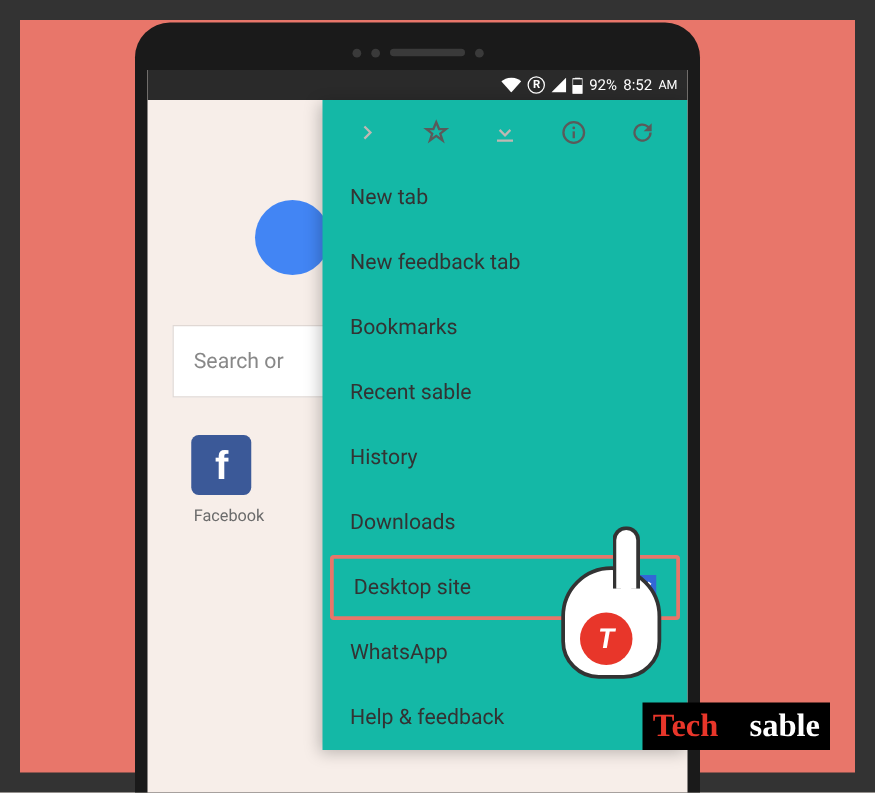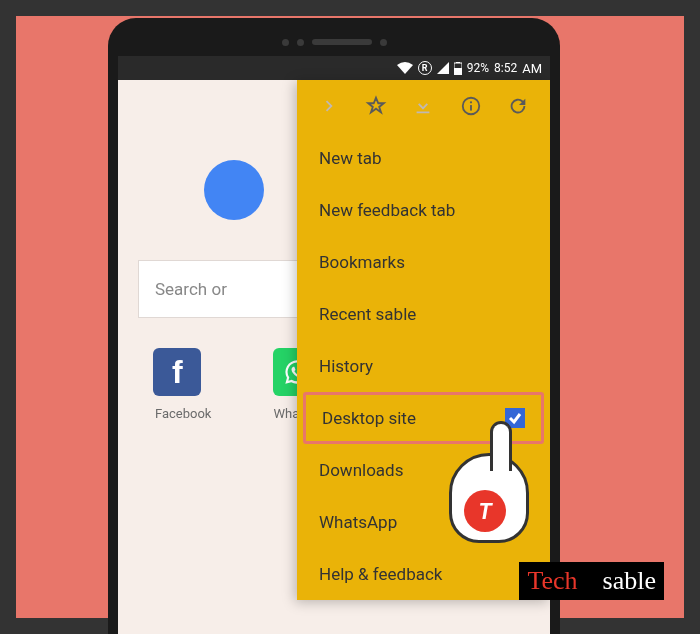--- a/index.html
+++ b/index.html
@@ -15,34 +15,34 @@
     .r-icon { width: 14px; height: 14px; border: 1.5px solid #fff; border-radius: 50%; display: inline-flex; align-items: center; justify-content: center; font-size: 9px; font-weight: bold; }
     .content { padding-top: 70px; text-align: center; }
     .g-circle { width: 60px; height: 60px; background: #4285f4; border-radius: 50%; margin: 10px auto 40px; position: relative; left: -100px; }
     .search-box { margin: 0 20px; background: #fff; border: 1px solid #e0d8d4; padding: 18px 16px; text-align: left; font-size: 17px; color: #888; }
     .shortcuts { display: flex; gap: 50px; padding: 30px 25px; }
     .shortcut { text-align: center; }
     .shortcut .icon { width: 48px; height: 48px; margin: 0 auto 10px; border-radius: 6px; display: flex; align-items: center; justify-content: center; }
     .fb { background: #3b5998; color: #fff; font-size: 32px; font-weight: bold; font-family: Arial; }
     .wa { background: #25d366; border-radius: 50%; position: relative; }
     .shortcut-label { font-size: 13px; color: #6b6b6b; margin-left: 12px; }
-    .menu { position: absolute; right: 0; top: 24px; width: 253px; background: #eab308; box-shadow: -2px 2px 12px rgba(0,0,0,0.25); }
+    .menu { position: absolute; right: 0; top: 24px; width: 292px; background: #14b8a6; box-shadow: -2px 2px 12px rgba(0,0,0,0.25); }
     .menu-icons { display: flex; justify-content: space-around; padding: 14px 8px; border-bottom: none; }
     .menu-icons .mi { width: 24px; height: 24px; display: flex; align-items: center; justify-content: center; color: #5a5a5a; }
     .menu-icons .mi.disabled { color: #c0b8b3; }
     .menu-item { padding: 16px 22px; font-size: 17px; color: #333; display: flex; justify-content: space-between; align-items: center; }
     .menu-item.highlight { border: 3px solid #e8766a; border-radius: 3px; margin: 0 6px; padding: 13px 16px; }
     .checkbox { width: 20px; height: 20px; background: #3367d6; display: flex; align-items: center; justify-content: center; }
     .checkbox svg { stroke: #fff; stroke-width: 3; fill: none; }
     .pointer { position: absolute; right: 155px; top: 437px; z-index: 10; }
     .pointer .hand { width: 80px; height: 90px; background: #fff; border: 3px solid #333; border-radius: 40px 40px 30px 30px; position: relative; }
     .pointer .finger { position: absolute; top: -35px; left: 38px; width: 22px; height: 50px; background: #fff; border: 3px solid #333; border-radius: 11px 11px 0 0; border-bottom: none; }
     .pointer .badge { position: absolute; bottom: 8px; left: 12px; width: 42px; height: 42px; background: #e8362a; border-radius: 50%; display: flex; align-items: center; justify-content: center; color: #fff; font-size: 22px; font-weight: bold; font-style: italic; }
     .watermark { position: absolute; right: 20px; bottom: 18px; background: #000; padding: 4px 8px; }
-    .watermark span { font-family: Georgia, serif; font-size: 26px; font-weight: normal; }
+    .watermark span { font-family: Georgia, serif; font-size: 26px; font-weight: bold; }
     .wm-tech { color: #e8362a; }
     .wm-sable { color: #fff; margin-left: 25px; }
   </style>
 </head>
 <body>
 
 <div class="frame">
   <div class="phone">
     <div class="speaker-row">
       <span class="dot"></span>
@@ -59,21 +59,21 @@
         <svg width="12" height="12" viewBox="0 0 12 12">
             <path d="M0 12 L12 0 L12 12 Z"></path>
           </svg>
         <svg width="8" height="13" viewBox="0 0 8 13">
             <rect x="0" y="1" width="8" height="12" fill="none" stroke="#fff"></rect>
             <rect x="0" y="6" width="8" height="7"></rect>
             <rect x="2" y="0" width="4" height="1"></rect>
           </svg>
         <span>92%</span>
         <span>8:52</span>
-        <span style="font-size:13px">AM</span>
+        <span style="font-size:10px">AM</span>
       </div>
 
       <div class="content">
         <div class="g-circle"></div>
         <div class="search-box">Search or</div>
         <div class="shortcuts">
           <div class="shortcut">
             <div class="icon fb">f</div>
             <div class="shortcut-label">Facebook</div>
           </div>
@@ -126,31 +126,31 @@
           </div>
         <div class="menu-item">
             <span>Bookmarks</span>
           </div>
         <div class="menu-item">
             <span>Recent sable</span>
           </div>
         <div class="menu-item">
             <span>History</span>
           </div>
+        <div class="menu-item">
+            <span>Downloads</span>
+          </div>
         <div class="menu-item highlight">
           <span>Desktop site</span>
           <span class="checkbox">
               <svg width="14" height="14" viewBox="0 0 14 14">
                 <polyline points="2,7 6,11 12,3"></polyline>
               </svg>
             </span>
         </div>
-        <div class="menu-item">
-            <span>Downloads</span>
-          </div>
         <div class="menu-item">
             <span>WhatsApp</span>
           </div>
         <div class="menu-item">
             <span>Help &amp; feedback</span>
           </div>
       </div>
     </div>
   </div>
 

